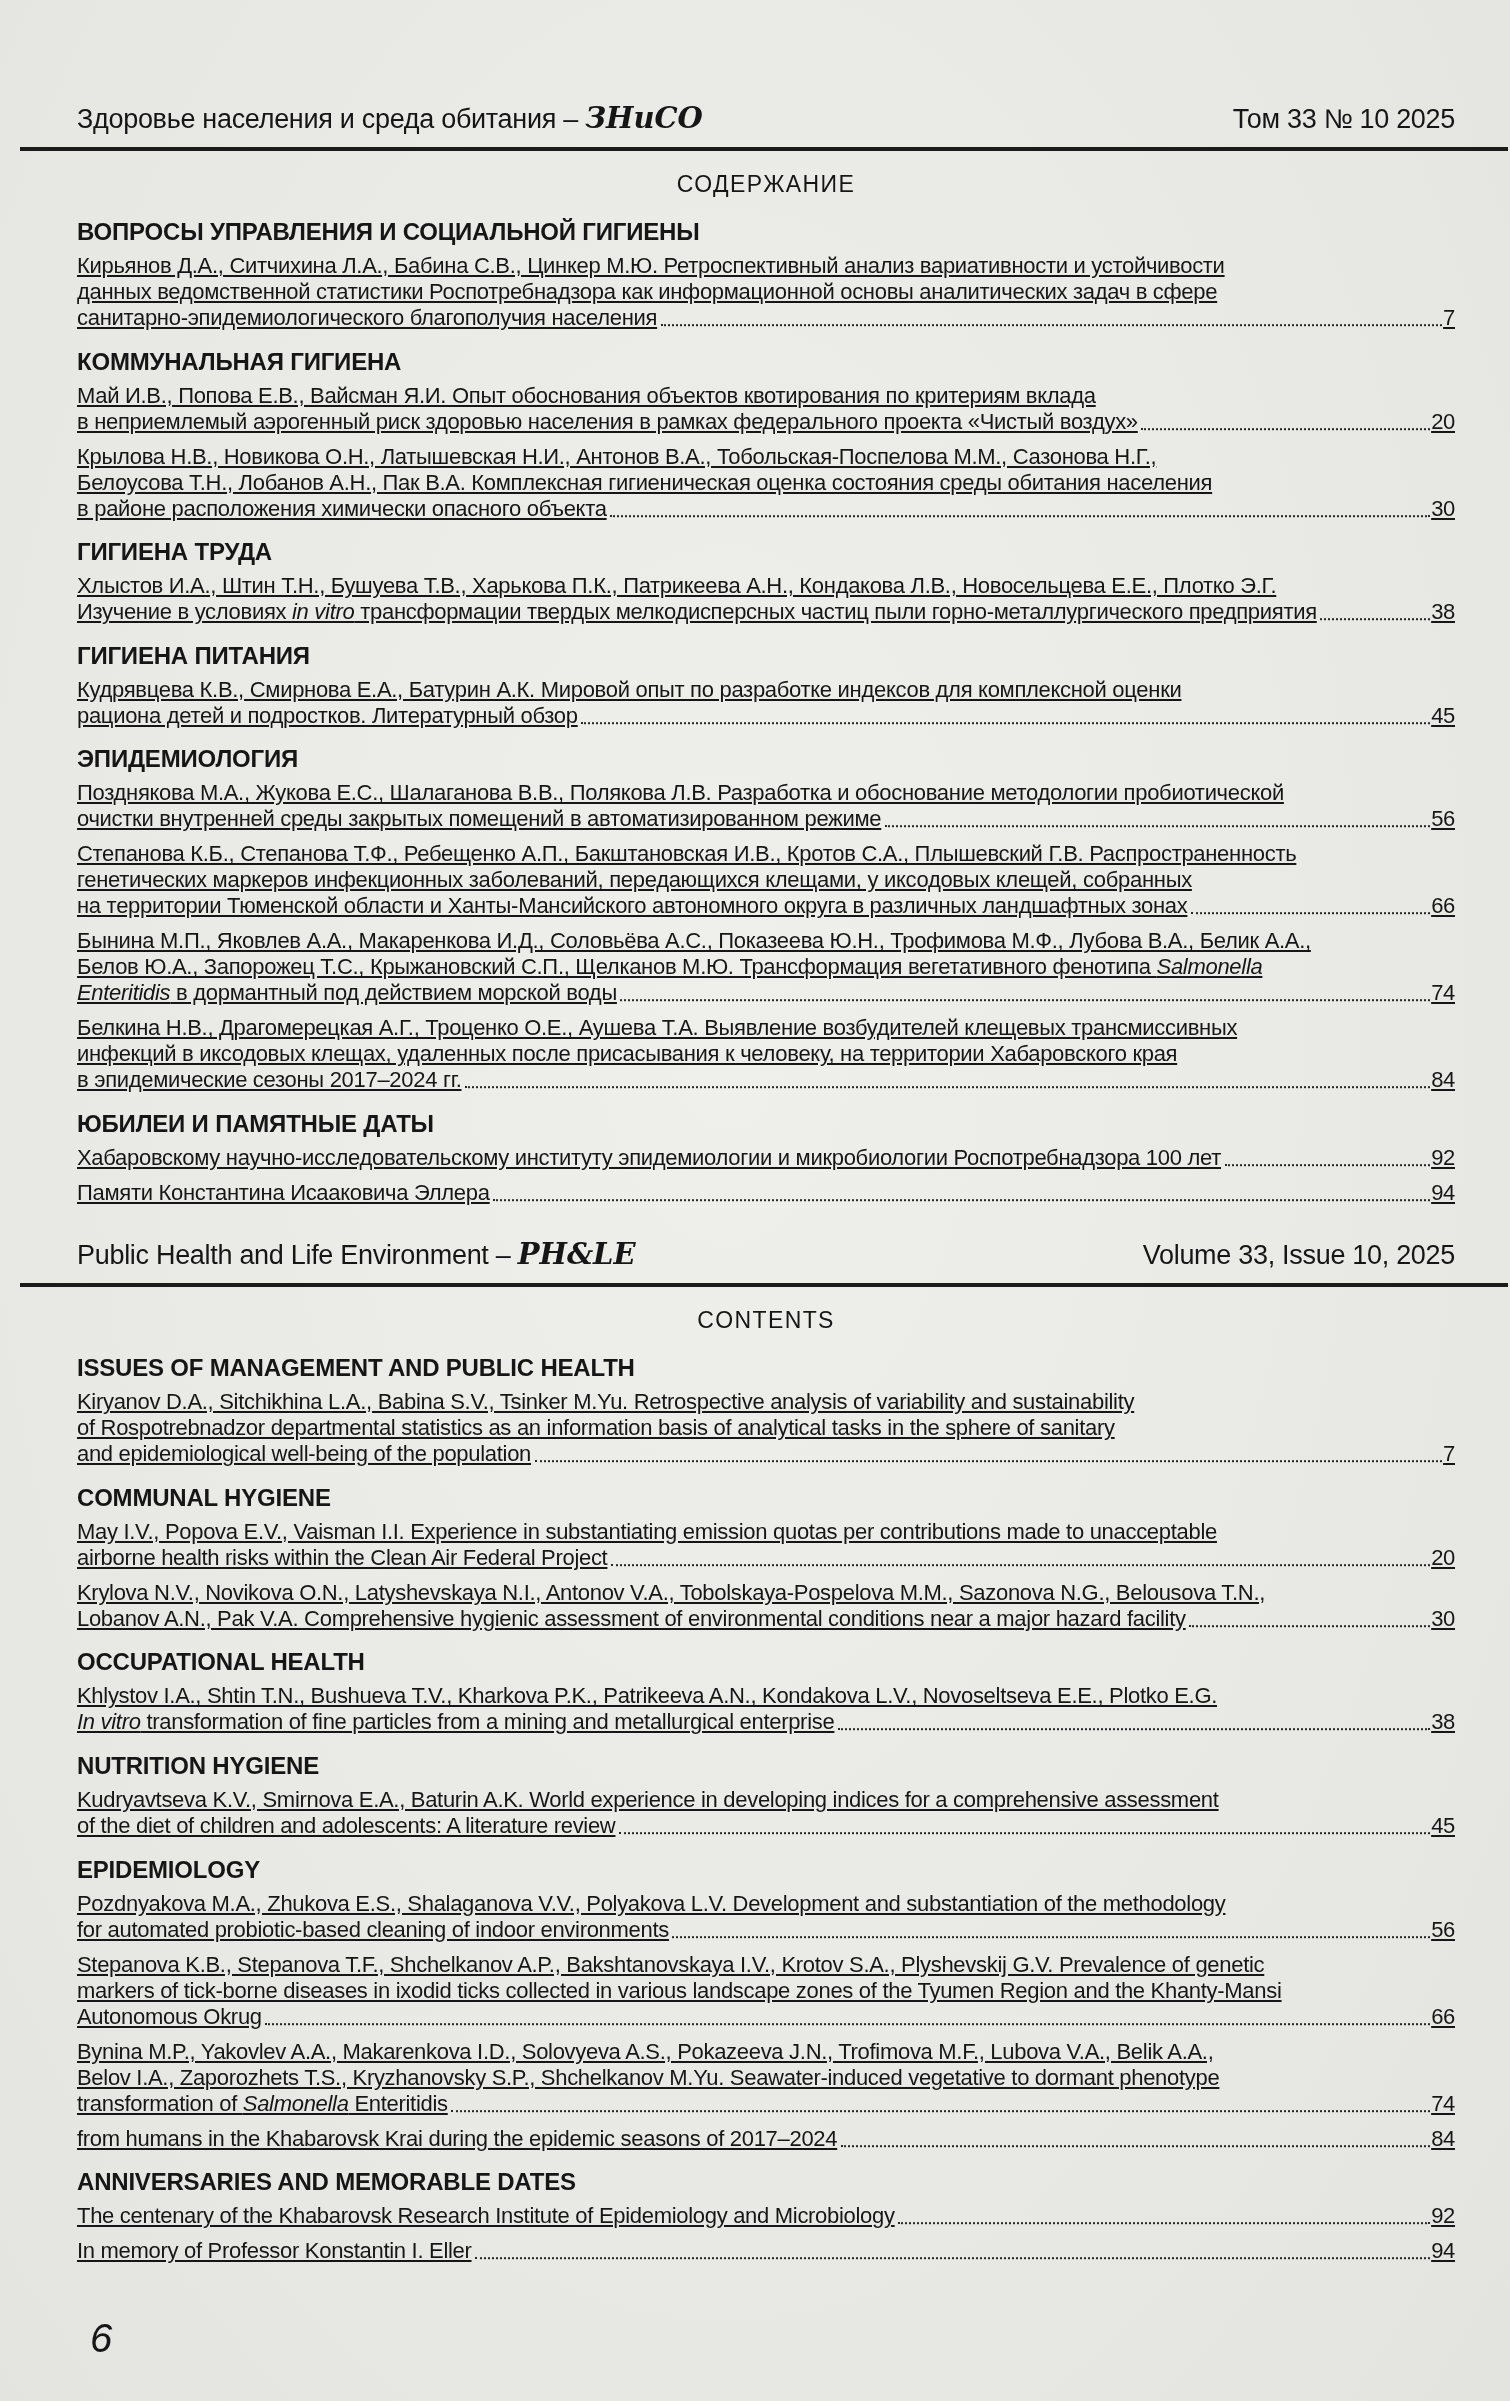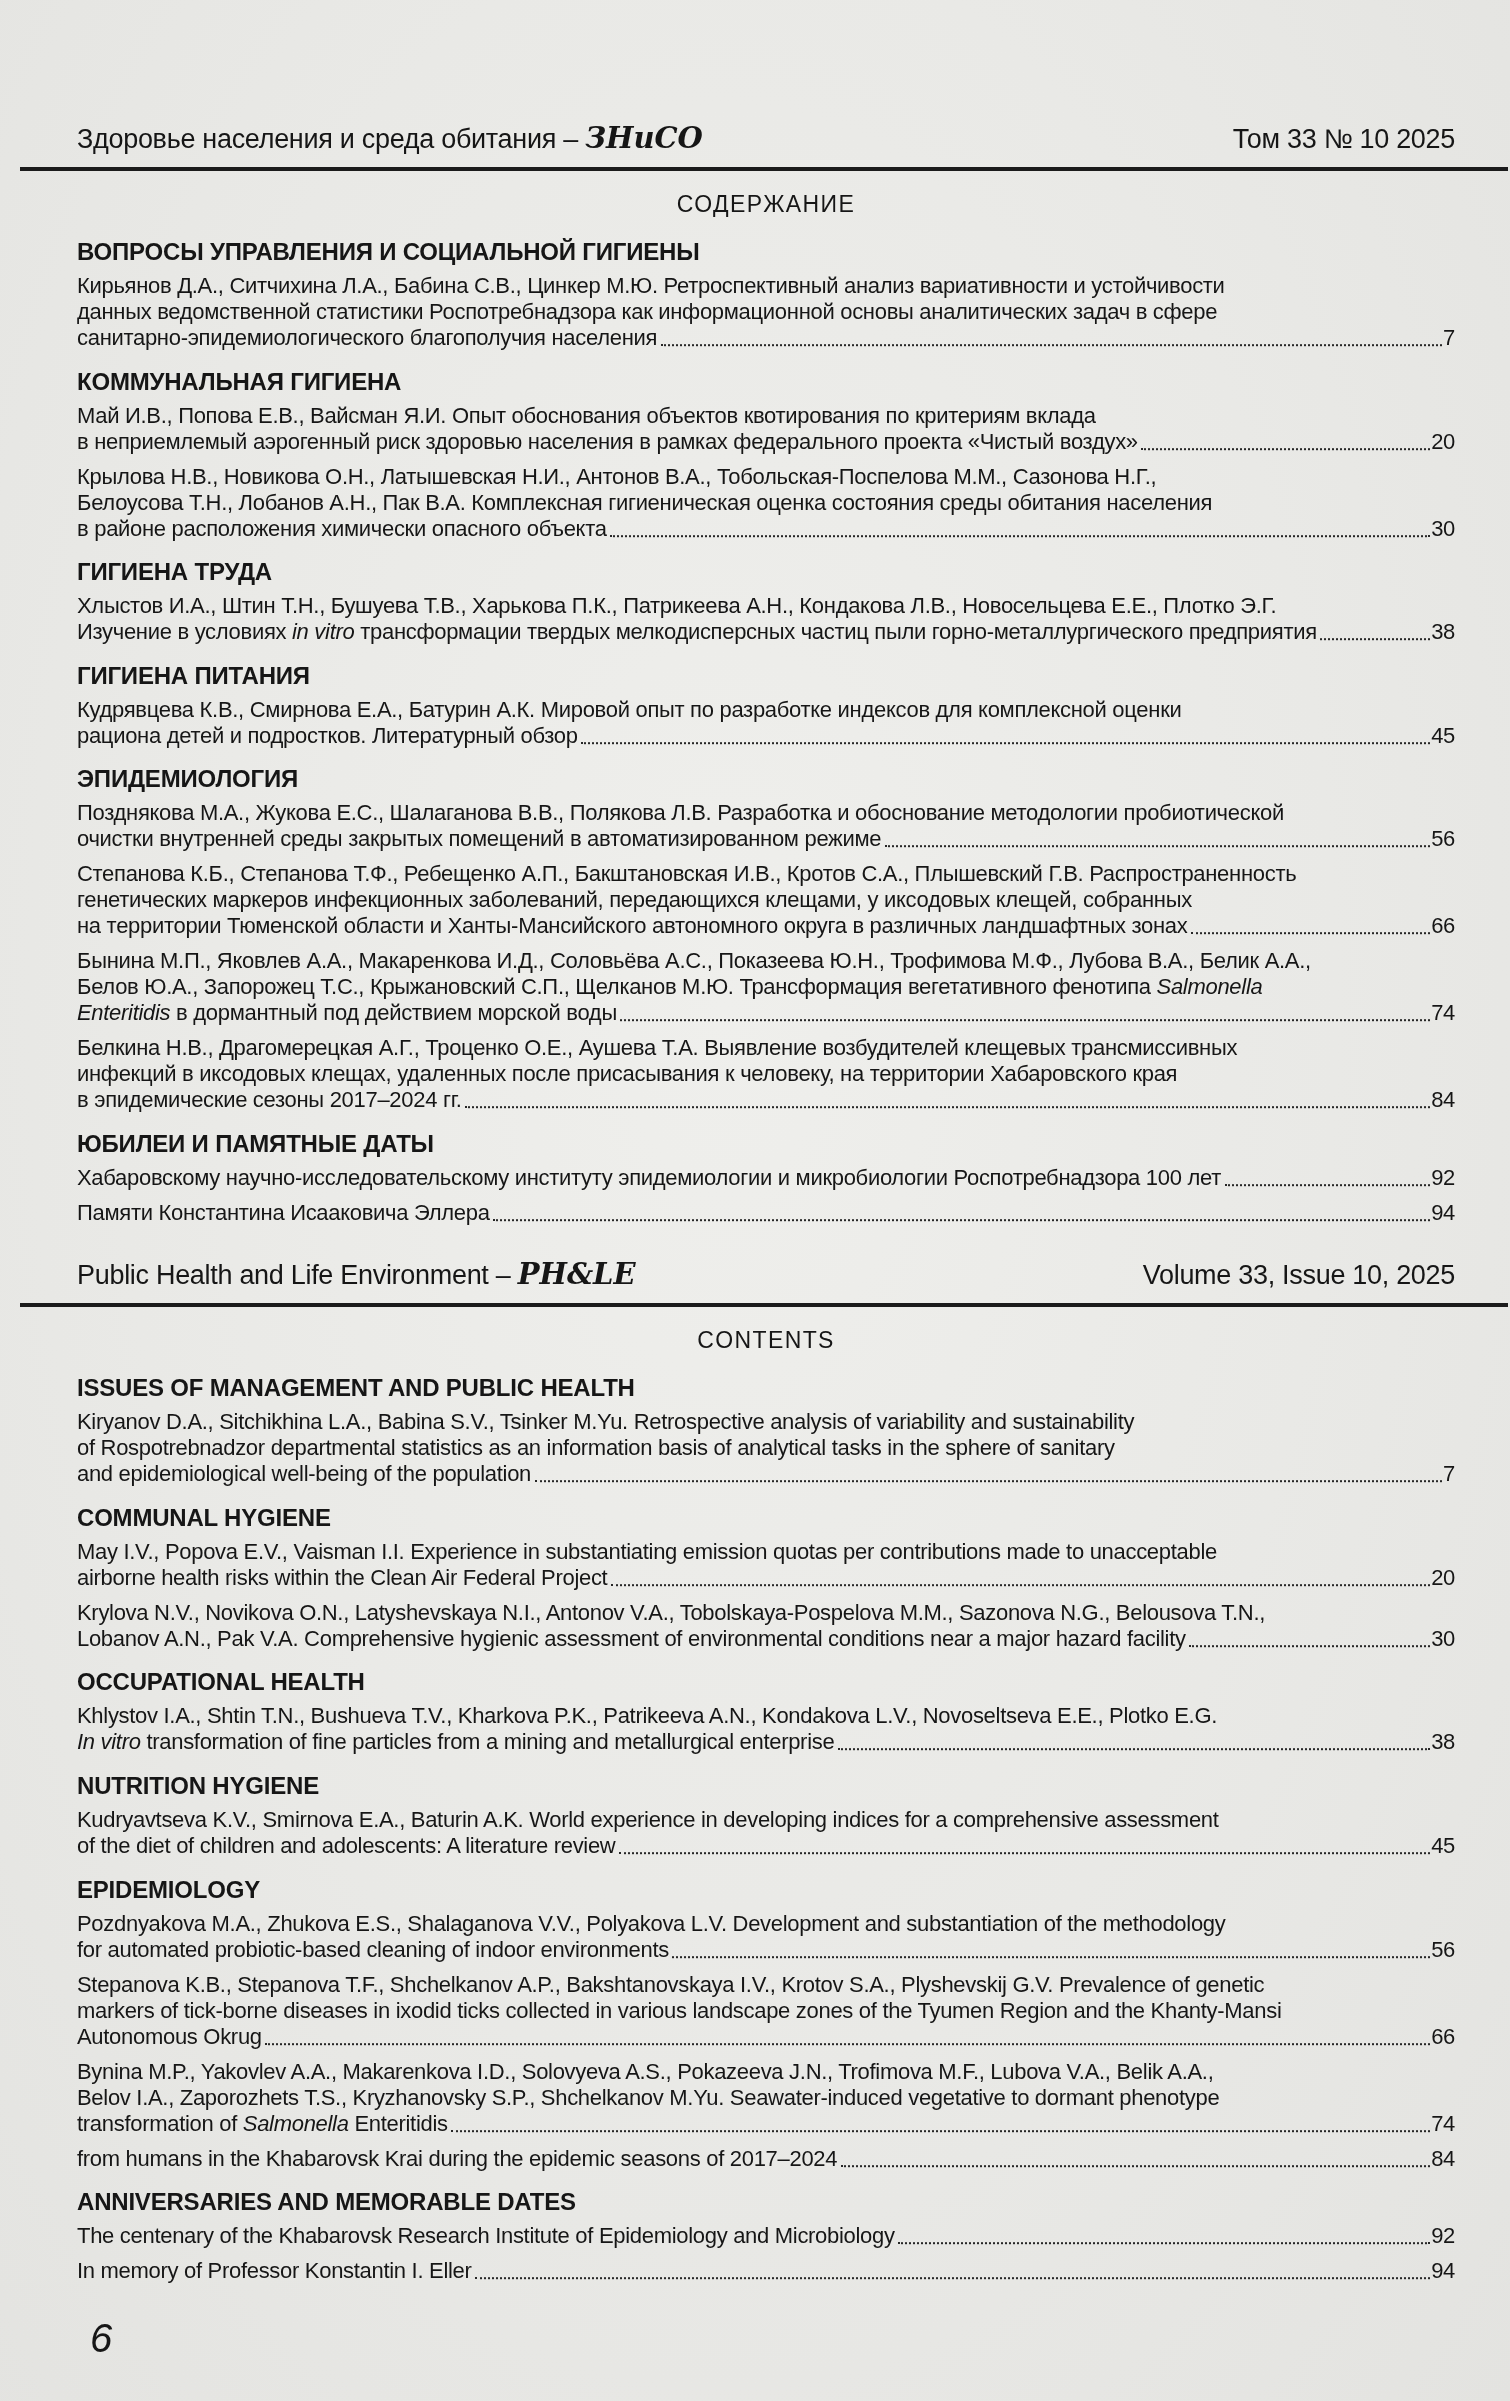--- a/index.html
+++ b/index.html
@@ -12,21 +12,20 @@
   }
   .page {
     position: relative;
     width: 1510px; height: 2401px;
     overflow: hidden;
     background: radial-gradient(ellipse at 48% 42%, #efefec 0%, #e9e9e6 55%, #e3e3e0 100%);
   }
   .content {
     position: relative;
     padding: 102px 55px 0 77px;
-    margin-top: 20px;
   }
   
   .jheader {
     display: flex;
     justify-content: space-between;
     align-items: baseline;
     font-size: 27px;
     line-height: 33px;
     letter-spacing: -0.3px;
     font-weight: 500;
@@ -61,20 +60,21 @@
     letter-spacing: -0.2px;
     margin: 16.6px 0 7px 0;
     white-space: nowrap;
   }
   .entry { margin: 0 0 9px 0; }
   .entry-line {
     font-size: 22px;
     line-height: 26px;
     letter-spacing: -0.3px;
     white-space: nowrap;
+    text-decoration: underline;
   }
   .entry-line.last { display: flex; align-items: baseline; }
   .entry-text { white-space: nowrap; }
   .dots {
     flex: 1 1 auto;
     min-width: 9.7px;
     border-bottom: 2.1px dotted #262626;
     margin: 0 1.4px 0 3.5px;
     align-self: flex-end;
     transform: translateY(-4.8px);

